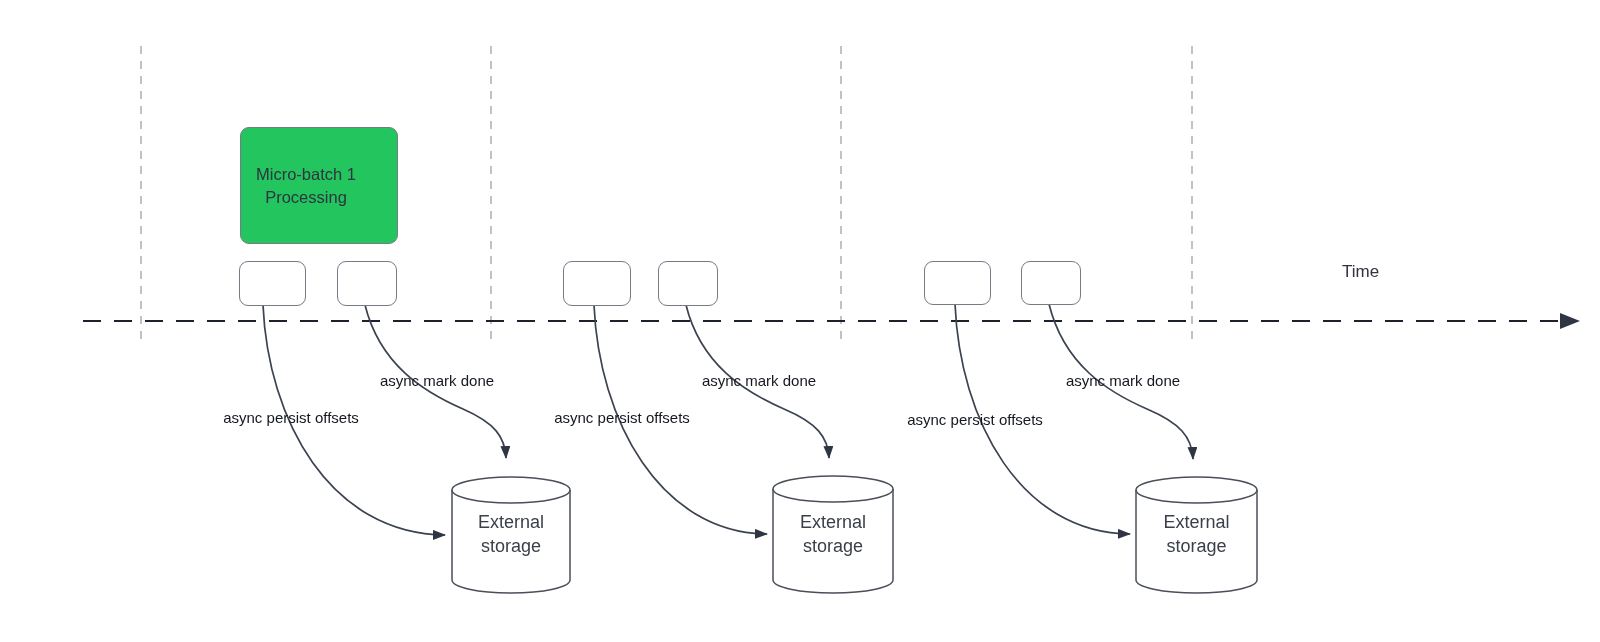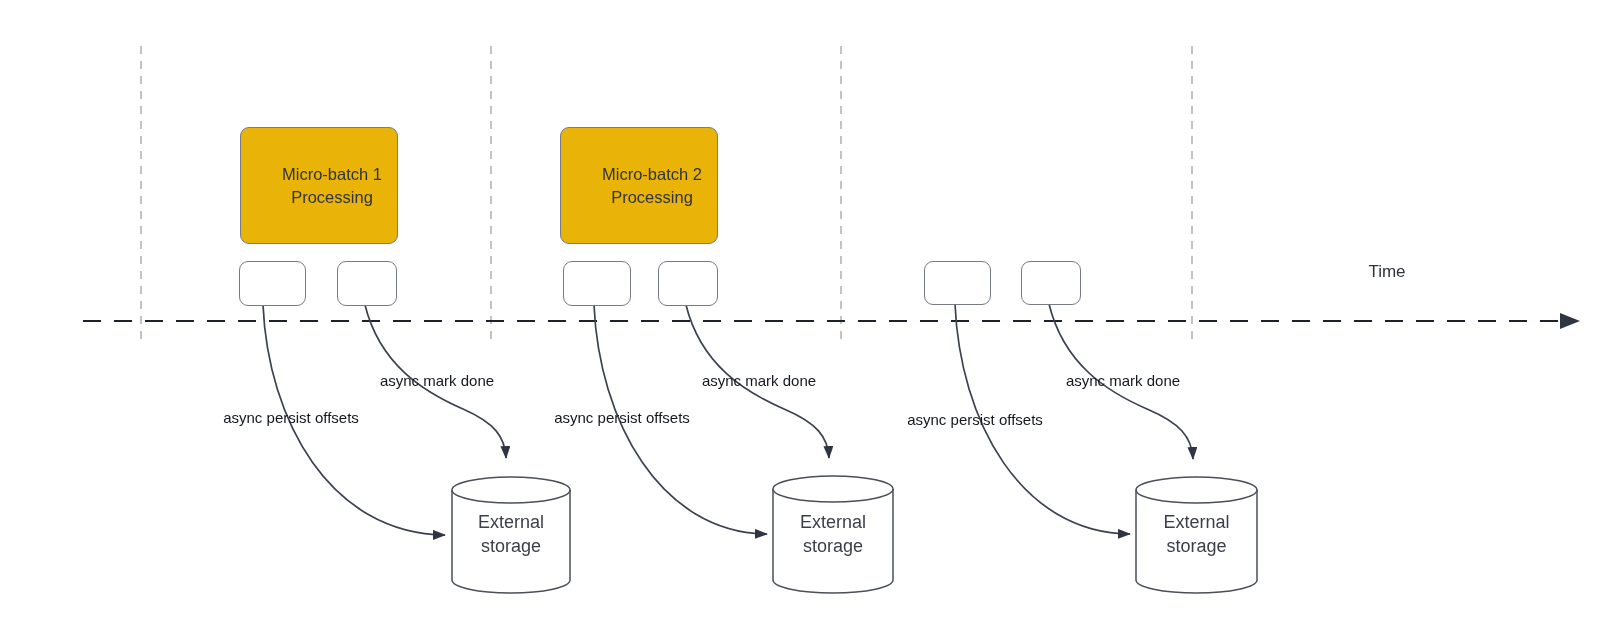--- a/index.html
+++ b/index.html
@@ -2,39 +2,39 @@
 <html><head>
 <meta charset="utf-8">
 <style>
   html,body{margin:0;padding:0;background:#ffffff;}
   .canvas{
     position:relative;width:1600px;height:642px;background:#ffffff;
     font-family:"Liberation Sans",sans-serif;overflow:hidden;
   }
   .artwork{position:absolute;left:0;top:0;}
   .batch-box{
-    position:absolute;display:flex;align-items:center;justify-content:flex-end;
-    text-align:center;background:#eab308;border:1.4px solid #767b85;border-radius:9px;
+    position:absolute;display:flex;align-items:center;justify-content:flex-start;
+    text-align:center;background:#22c55e;border:1.4px solid #767b85;border-radius:9px;
     font-size:16.5px;line-height:1.35;color:#2f343f;
   }
   .batch-box span{display:block;width:130px;}
   .small-box{
     position:absolute;background:#ffffff;border:1.4px solid #767b85;border-radius:9px;
   }
   .arrow-label{
     position:absolute;font-size:15px;font-weight:normal;color:#14181f;
     text-align:center;white-space:nowrap;transform:translateX(-50%);
   }
   .storage-label{
     position:absolute;display:flex;align-items:center;justify-content:center;
     text-align:center;font-size:18px;line-height:1.32;color:#3a3f49;
   }
   .storage-label span{display:block;width:92px;}
   .time-label{
-    position:absolute;font-size:17px;color:#2f343f;text-align:center;width:90px;
+    position:absolute;font-size:17px;color:#2f343f;width:90px;
   }
 </style>
 </head>
 <body>
 
 <div class="canvas">
 
   <svg class="artwork" width="1600" height="642" viewBox="0 0 1600 642">
     <defs>
       <marker id="arrowhead" markerUnits="userSpaceOnUse" markerWidth="14" markerHeight="11" refX="12" refY="5" orient="auto">
@@ -77,23 +77,20 @@
     <span>Micro-batch 1 Processing</span>
   </div>
   <div class="small-box" style="left:239px;top:261px;width:65px;height:43px;"></div>
   <div class="small-box" style="left:337px;top:261px;width:58px;height:43px;"></div>
   <div class="arrow-label" style="left:291px;top:409px;">async persist offsets</div>
   <div class="arrow-label" style="left:437px;top:372px;">async mark done</div>
   <div class="storage-label" style="left:452px;top:477px;width:118px;height:116px;">
     <span>External storage</span>
   </div>
 
-  <div class="batch-box" style="left:560px;top:127px;width:156px;height:115px;">
-    <span>Micro-batch 2 Processing</span>
-  </div>
   <div class="small-box" style="left:563px;top:261px;width:66px;height:43px;"></div>
   <div class="small-box" style="left:658px;top:261px;width:58px;height:43px;"></div>
   <div class="arrow-label" style="left:622px;top:409px;">async persist offsets</div>
   <div class="arrow-label" style="left:759px;top:372px;">async mark done</div>
   <div class="storage-label" style="left:773px;top:476px;width:120px;height:117px;">
     <span>External storage</span>
   </div>
 
   <div class="small-box" style="left:924px;top:261px;width:65px;height:42px;"></div>
   <div class="small-box" style="left:1021px;top:261px;width:58px;height:42px;"></div>

